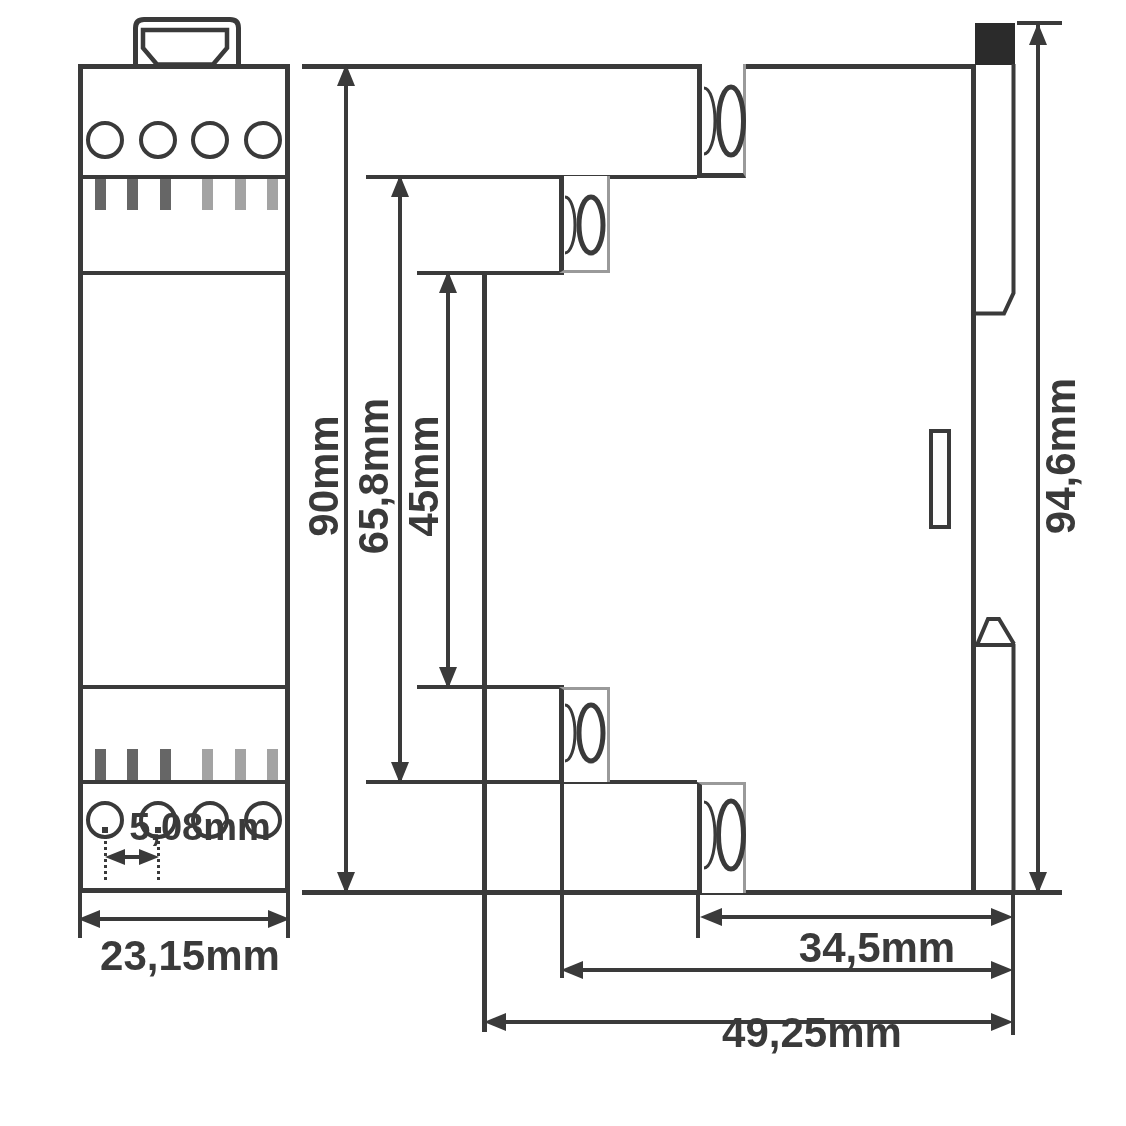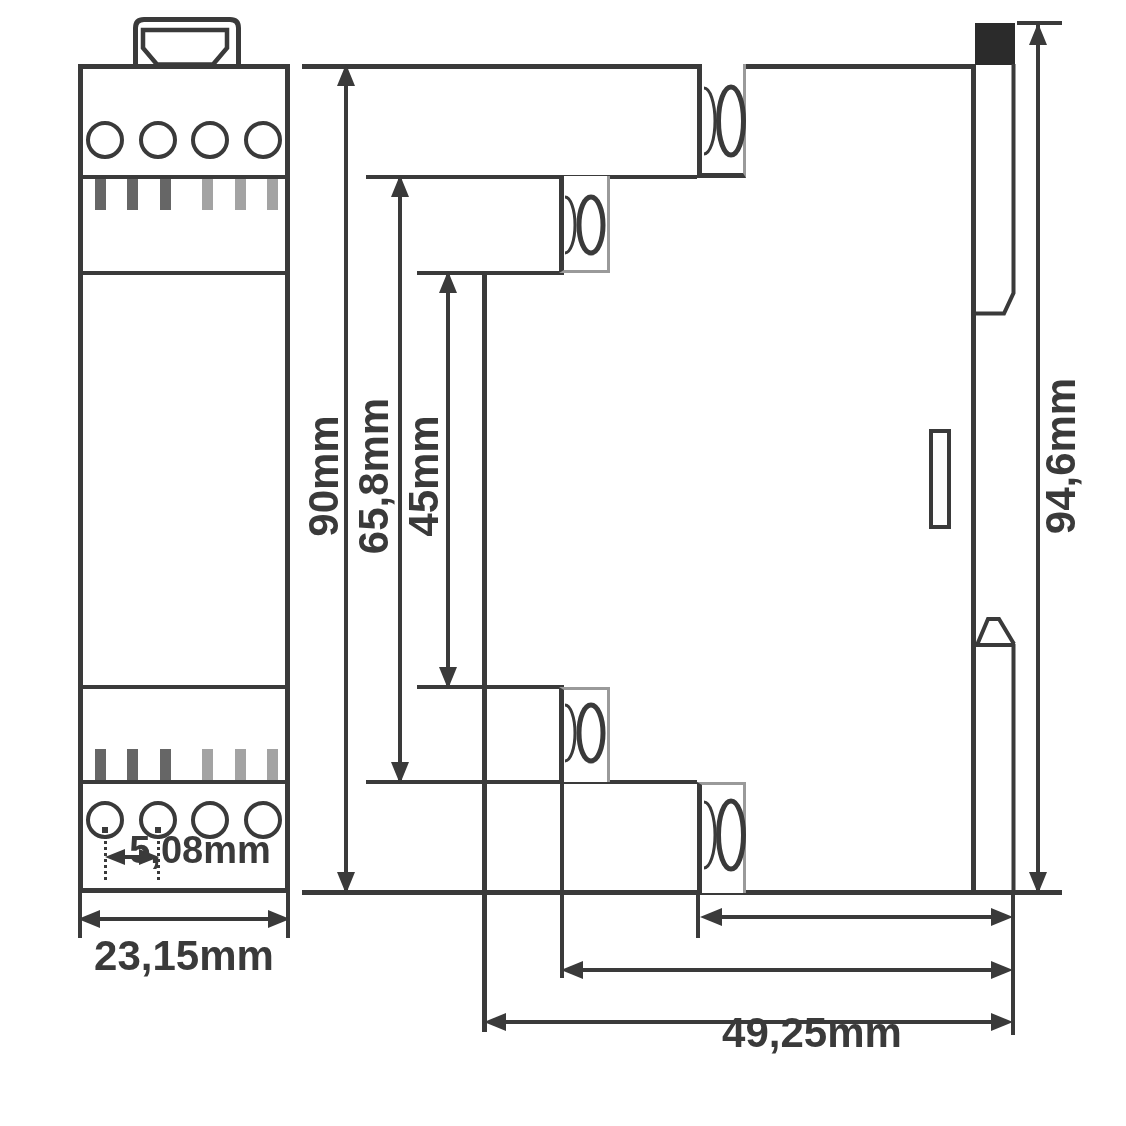--- a/index.html
+++ b/index.html
@@ -83,28 +83,28 @@
   <div class="circle" style="left:191px;top:801px;"></div>
   <div class="circle" style="left:244px;top:801px;"></div>
 
   <div class="dot" style="left:102px;top:827px;"></div>
   <div class="dot" style="left:155px;top:827px;"></div>
   <div class="dotted-v" style="left:104px;top:836px;height:44px;"></div>
   <div class="dotted-v" style="left:157px;top:836px;height:44px;"></div>
   <div class="dimline" style="left:120px;top:855px;width:24px;height:4px;"></div>
   <div class="ah left sm" style="left:105px;top:849px;"></div>
   <div class="ah right sm" style="left:139px;top:849px;"></div>
-  <div class="dlabel small" style="left:200px;top:850px;">5,08mm</div>
+  <div class="dlabel small" style="left:200px;top:827px;">5,08mm</div>
 
   <div class="ext" style="left:78px;top:893px;width:4px;height:45px;"></div>
   <div class="ext" style="left:286px;top:893px;width:4px;height:45px;"></div>
   <div class="dimline" style="left:96px;top:917px;width:176px;height:4px;"></div>
   <div class="ah left" style="left:78px;top:910px;"></div>
   <div class="ah right" style="left:268px;top:910px;"></div>
-  <div class="dlabel" style="left:184px;top:956px;text-align:right;">23,15mm</div>
+  <div class="dlabel" style="left:190px;top:956px;text-align:right;">23,15mm</div>
 
   <div class="ln" style="left:302px;top:64px;width:673px;height:5px;"></div>
   <div class="ln" style="left:366px;top:175px;width:331px;height:4px;"></div>
   <div class="ln" style="left:417px;top:271px;width:147px;height:4px;"></div>
   <div class="ln" style="left:417px;top:685px;width:147px;height:4px;"></div>
   <div class="ln" style="left:366px;top:780px;width:331px;height:4px;"></div>
   <div class="ln" style="left:302px;top:890px;width:760px;height:5px;"></div>
 
   <div class="ln" style="left:971px;top:64px;width:5px;height:830px;"></div>
   <div class="ln" style="left:482px;top:271px;width:5px;height:761px;"></div>
@@ -167,20 +167,21 @@
   <div class="dlabel vert" style="left:424px;top:476px;">45mm</div>
 
   <div class="dimline" style="left:1036px;top:23px;width:4px;height:871px;"></div>
   <div class="ah up" style="left:1029px;top:23px;"></div>
   <div class="ah down" style="left:1029px;top:872px;"></div>
   <div class="dlabel vert" style="left:1061px;top:456px;">94,6mm</div>
 
   <div class="dimline" style="left:716px;top:915px;width:281px;height:4px;"></div>
   <div class="ah left" style="left:700px;top:908px;"></div>
   <div class="ah right" style="left:991px;top:908px;"></div>
+  <div class="dlabel" style="left:877px;top:948px;">34,5mm</div>
 
   <div class="dimline" style="left:577px;top:968px;width:420px;height:4px;"></div>
   <div class="ah left" style="left:561px;top:961px;"></div>
   <div class="ah right" style="left:991px;top:961px;"></div>
   <div class="dlabel" style="left:812px;top:1033px;">49,25mm</div>
 
   <div class="dimline" style="left:500px;top:1020px;width:497px;height:4px;"></div>
   <div class="ah left" style="left:484px;top:1013px;"></div>
   <div class="ah right" style="left:991px;top:1013px;"></div>
 

